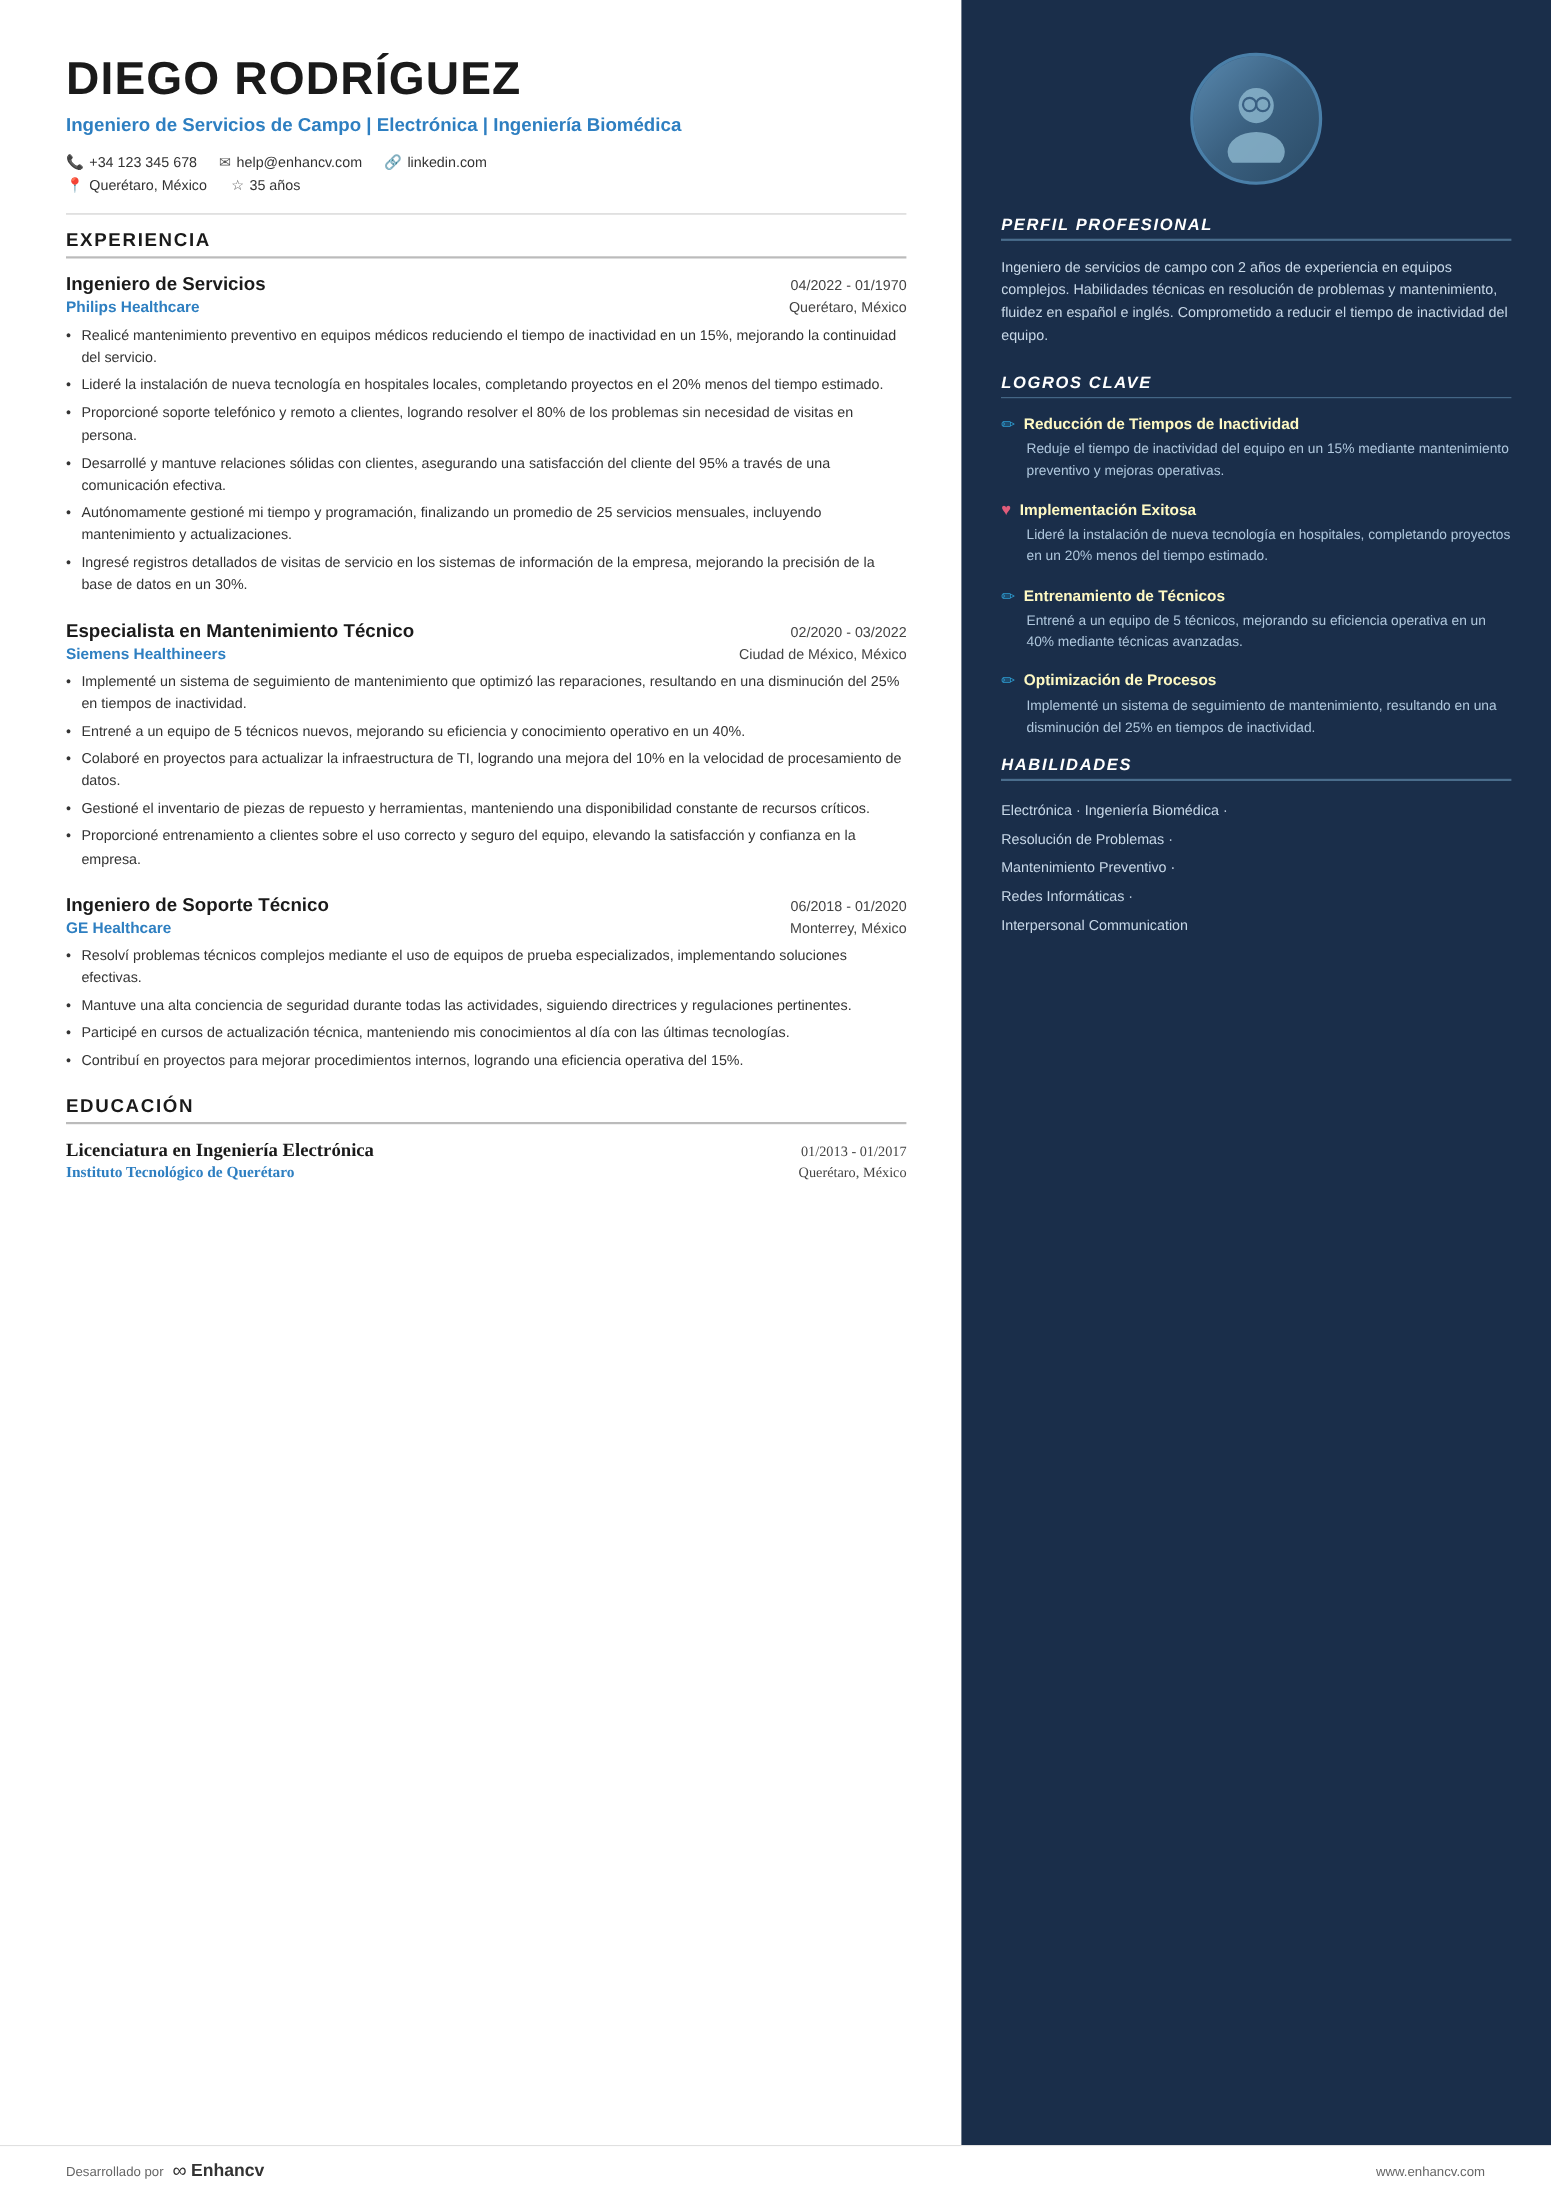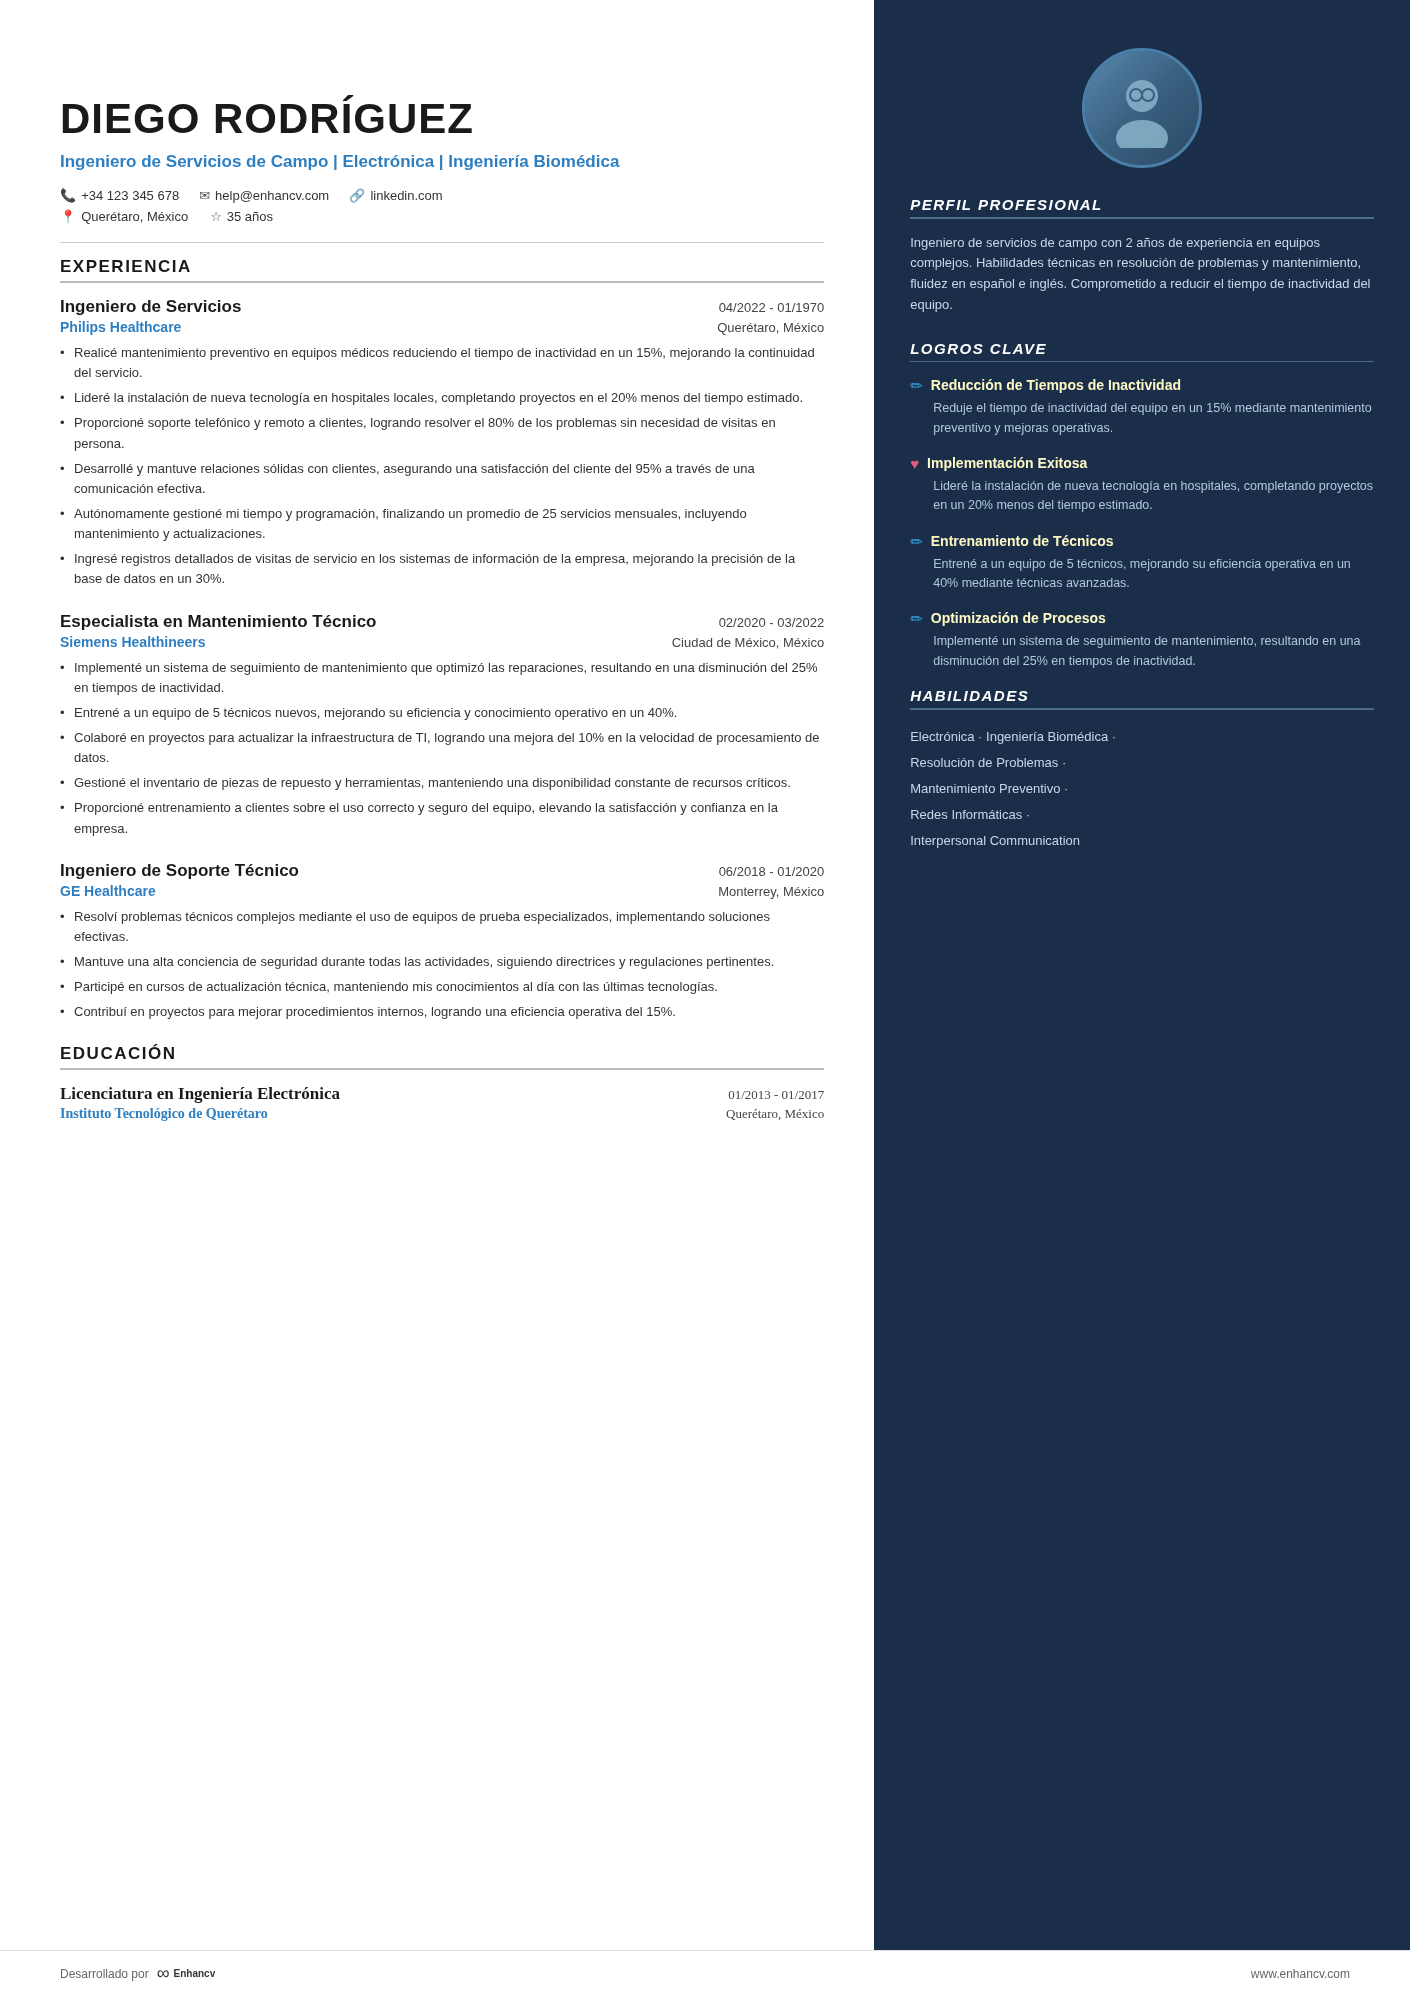--- a/index.html
+++ b/index.html
@@ -37,21 +37,20 @@
     }
 
     
     .header-name {
       font-size: 42px;
       font-weight: 900;
       color: #1a1a1a;
       letter-spacing: 1px;
       line-height: 1.1;
       margin-bottom: 8px;
-      margin-top: 48px;
     }
     .header-title {
       color: #2e7fc1;
       font-size: 17px;
       font-weight: 600;
       margin-bottom: 14px;
       line-height: 1.4;
     }
     .header-contacts {
       display: flex;
@@ -278,21 +277,21 @@
     .enhancv-logo {
       display: flex;
       align-items: center;
       gap: 4px;
     }
     .enhancv-infinity {
       font-size: 18px;
       color: #333;
     }
     .enhancv-name {
-      font-size: 10px;
+      font-size: 16px;
       font-weight: 600;
       color: #333;
     }
   </style>
 </head>
 <body>
 
 <div class="resume-wrapper">
 
   <div class="left-col">

